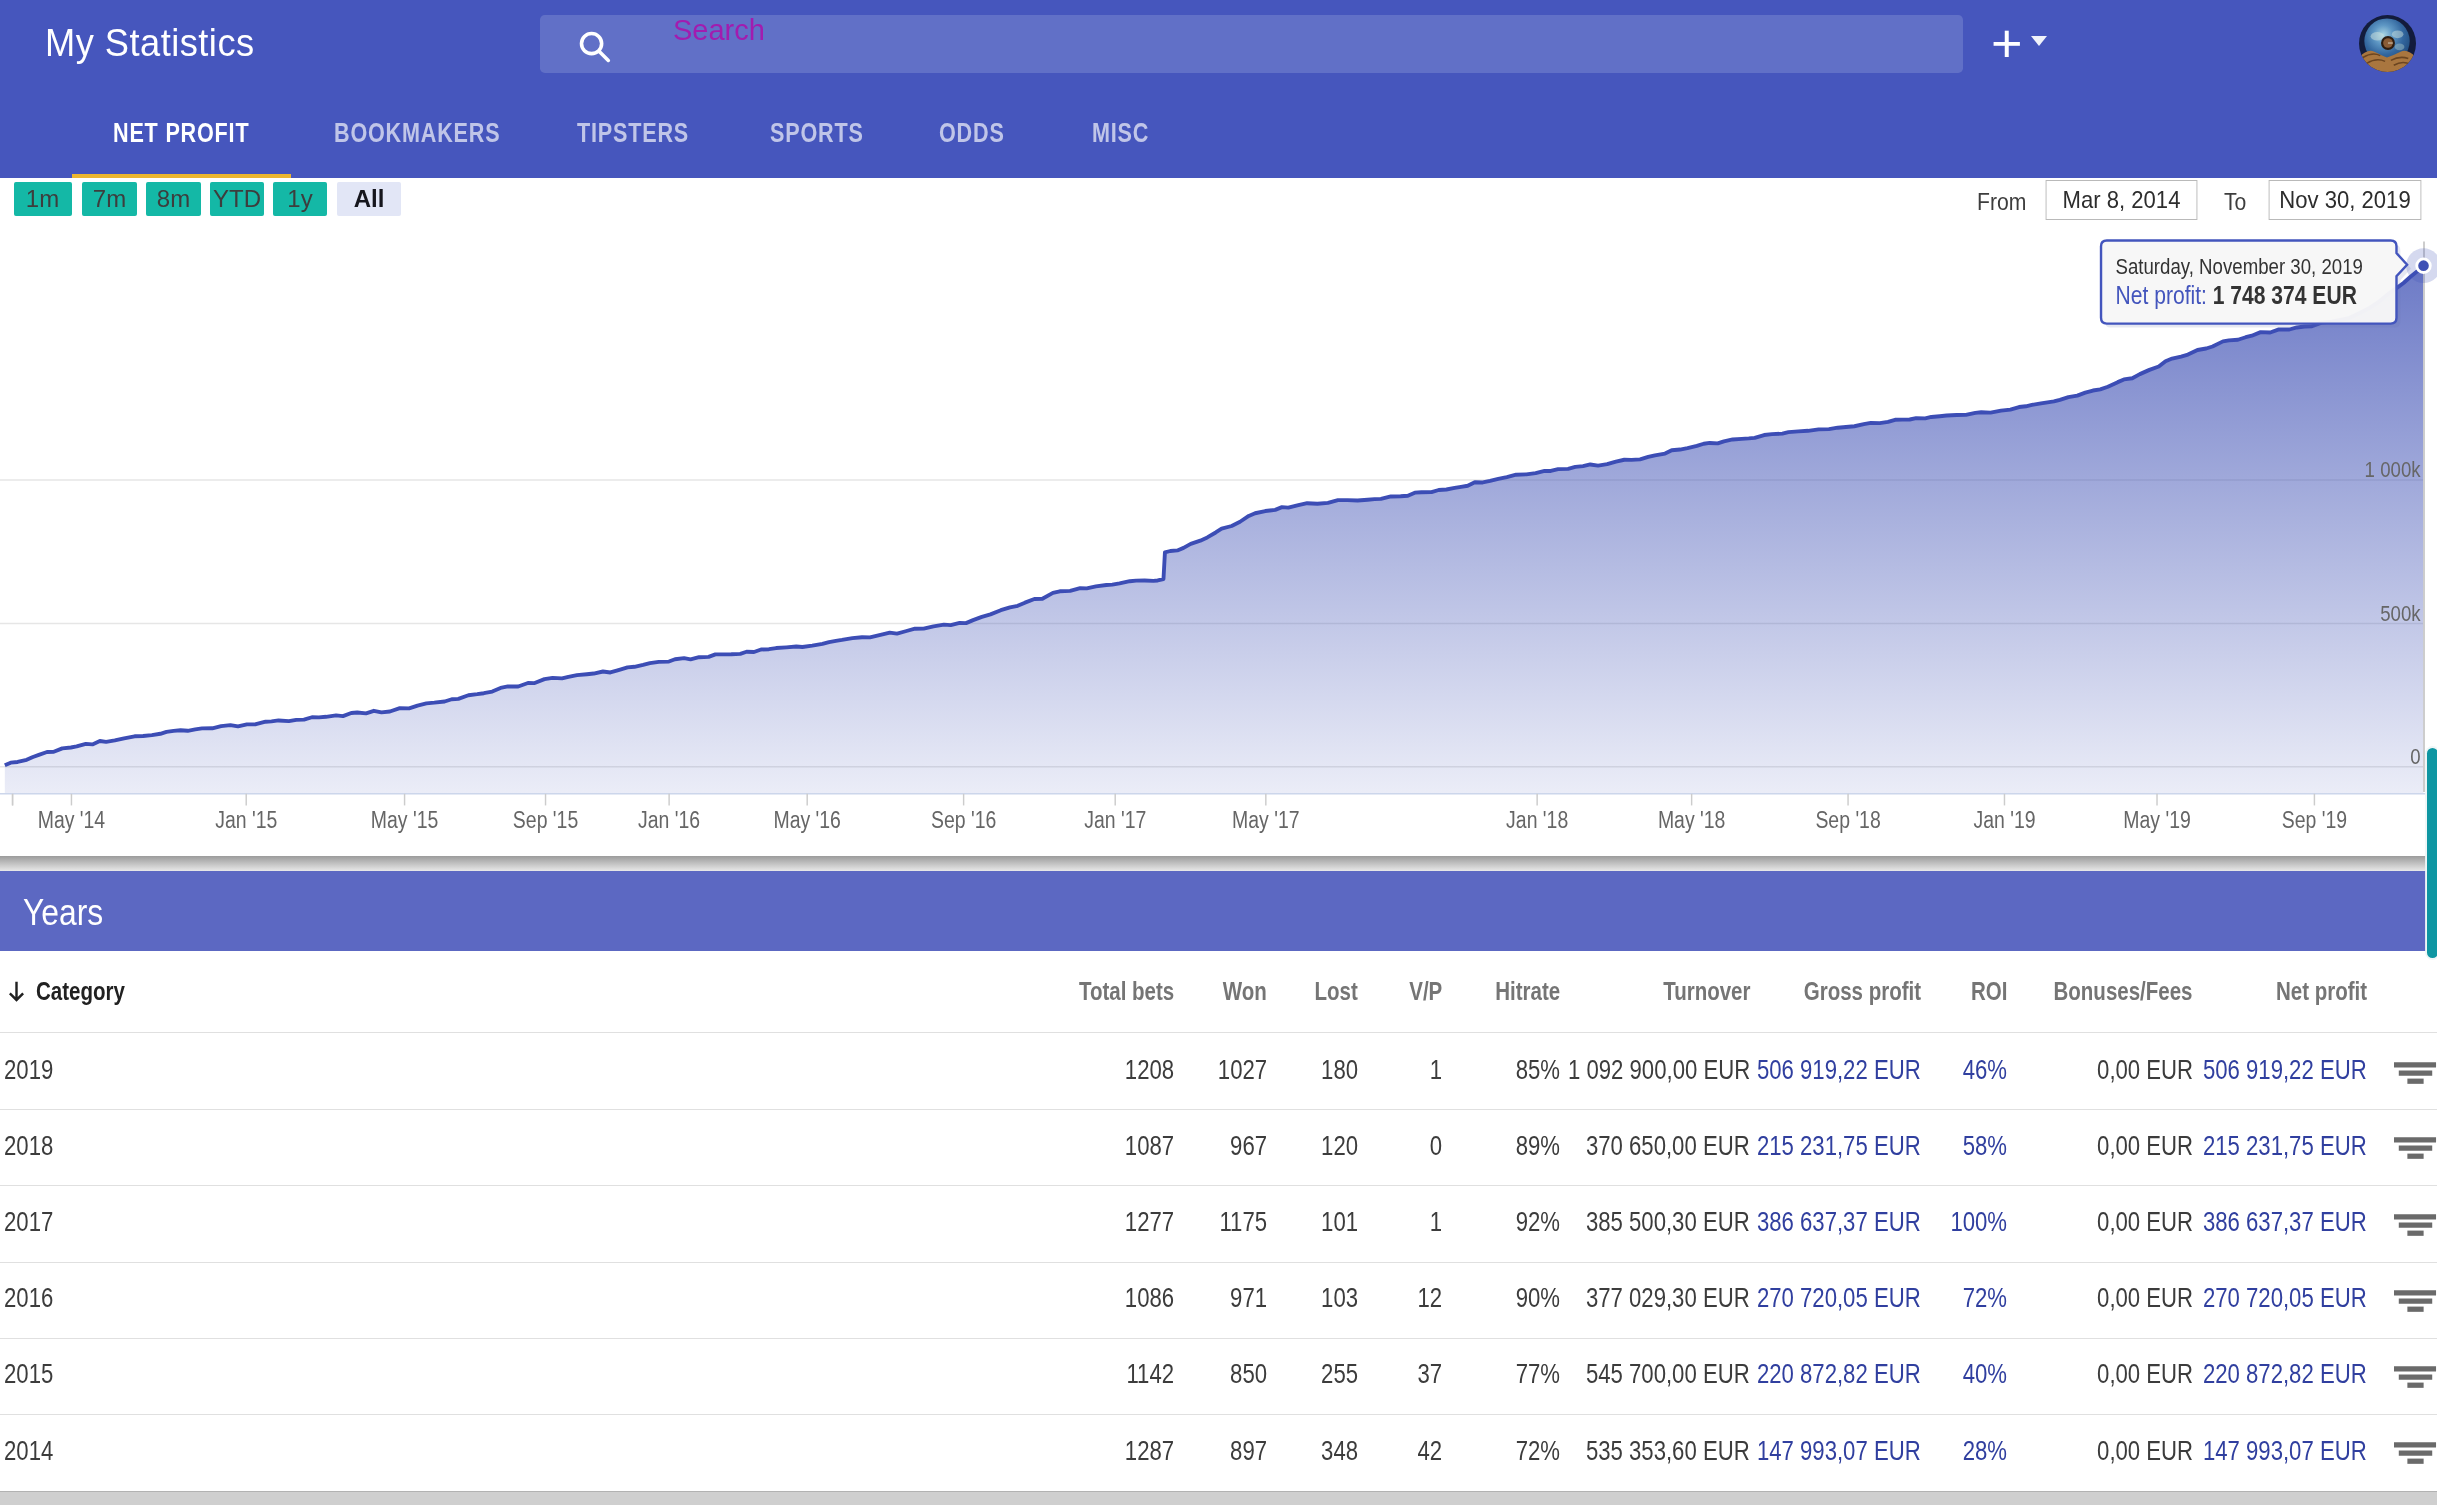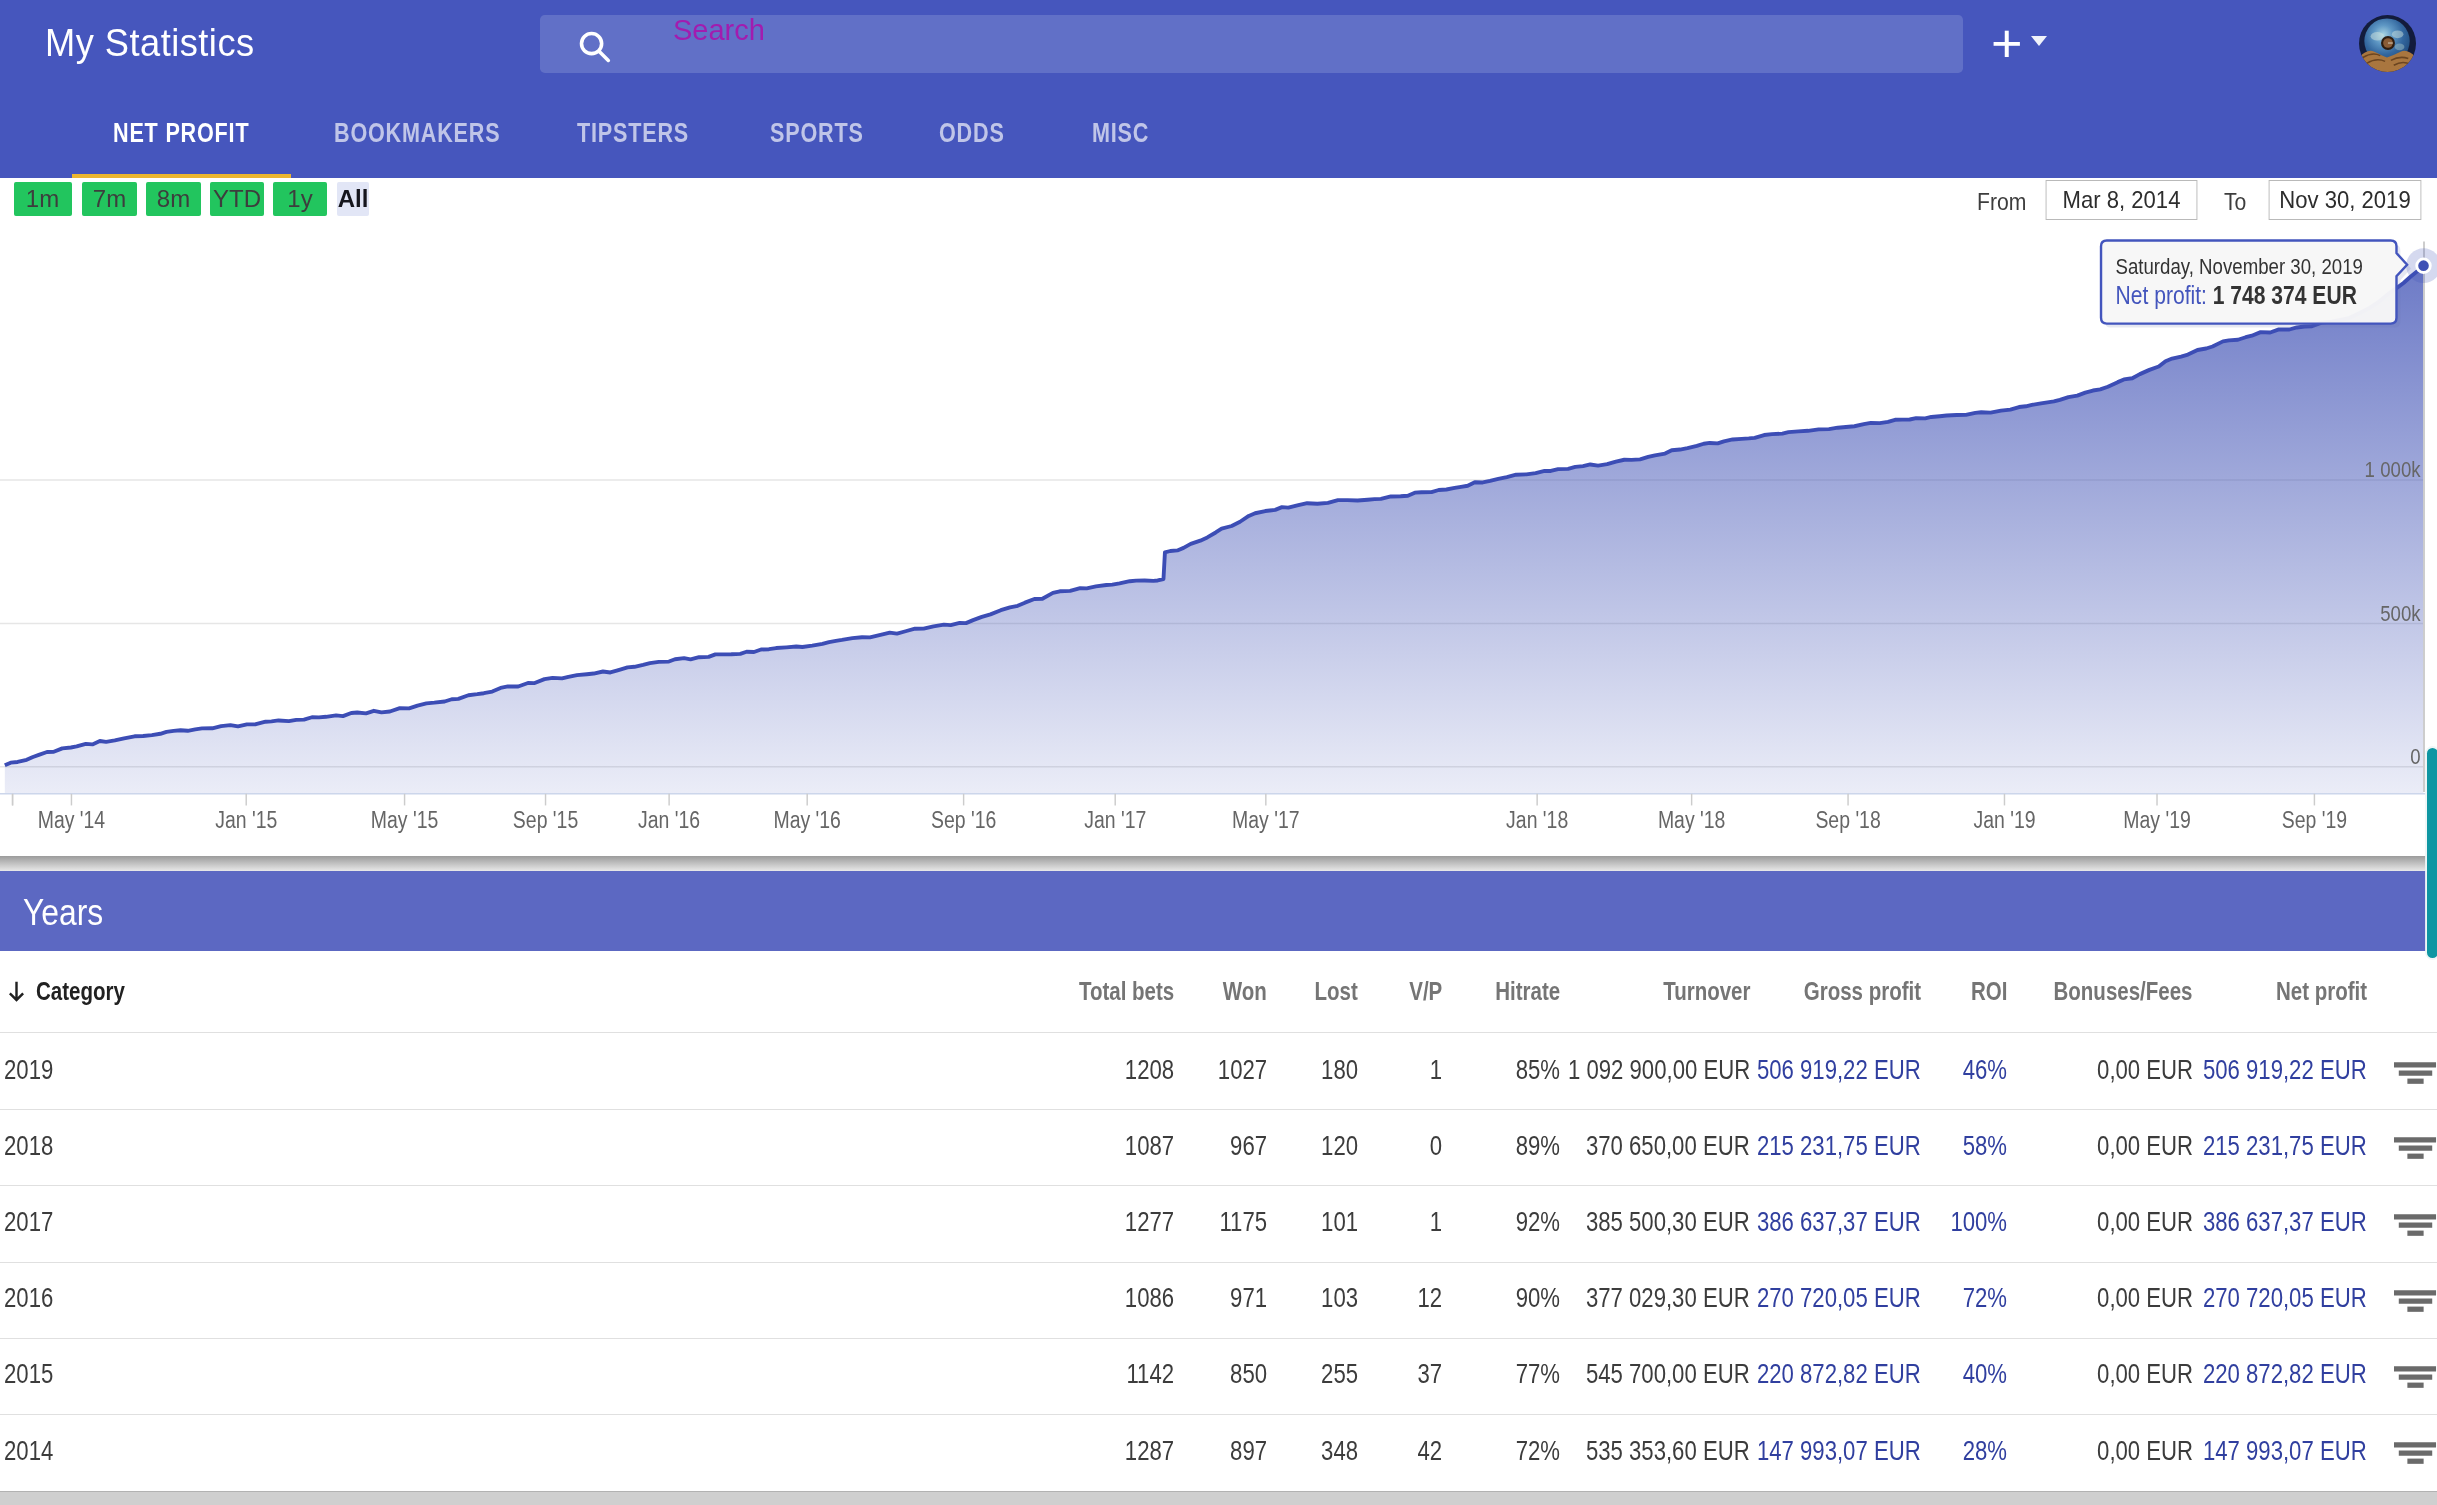--- a/index.html
+++ b/index.html
@@ -7,21 +7,21 @@
   .abs { position:absolute; }
   #header { position:absolute; left:0; top:0; width:2438px; height:178px; background:#4656bd; }
   #title { position:absolute; left:45px; top:21px; color:#fff; font-size:39px; font-weight:400; letter-spacing:0.5px; transform:scaleX(0.93); transform-origin:0 0;}
   #searchbox { position:absolute; left:540px; top:14.5px; width:1423px; height:58px; background:#6170c7; border-radius:4.8px; }
   #searchph { position:absolute; left:673px; top:14px; color:#a21caf; font-size:29px; }
   #plus { position:absolute; left:1991px; top:11.6px; color:#fff; font-size:54px; font-weight:300;}
   #caret { position:absolute; left:2031px; top:36px; width:0; height:0; border-left:8.7px solid transparent; border-right:8.7px solid transparent; border-top:10.6px solid #f0f2fa; }
   .tab { position:absolute; top:118px; color:rgba(255,255,255,0.66); font-size:27px; font-weight:700; letter-spacing:1px; transform:scaleX(0.8); transform-origin:0 0; }
   #tab-active { color:#fff; }
   #tabline { position:absolute; left:72px; top:174px; width:219px; height:3.9px; background:#ecb62f; }
-  .rbtn { position:absolute; top:182px; height:34px; background:#22c55e; color:#3d3d3d; font-size:24px; text-align:center; line-height:34px; border-radius:1.9px;}
+  .rbtn { position:absolute; top:182px; height:34px; background:#14b8a6; color:#3d3d3d; font-size:24px; text-align:center; line-height:34px; border-radius:1.9px;}
   .rbtn.sel { background:#e2e6f6; color:#16161d; font-weight:700; }
   .datelab { position:absolute; top:189px; color:#3d3d3d; font-size:23px; transform:scaleX(0.92); transform-origin:0 0; }
   .datebox { position:absolute; top:180px; height:40px; border:1px solid #b9b9b9; background:#fff; color:#2d2d2d; font-size:24px; text-align:center; line-height:38px; transform:scaleX(0.92); transform-origin:50% 50%; }
   .cell { position:absolute; white-space:nowrap; font-size:27px; color:#3c3c3c; transform:scaleX(0.82); transform-origin:100% 50%; }
   .cell.b { color:#303f9f; }
   .cell.l { transform-origin:0 50%; }
   .hcell { position:absolute; white-space:nowrap; font-size:25px; font-weight:700; color:#757575; transform:scaleX(0.82); transform-origin:100% 50%; }
 </style></head>
 <body>
 <div id="header"></div>
@@ -64,21 +64,21 @@
 <div class="tab" style="left:577px">TIPSTERS</div>
 <div class="tab" style="left:770px">SPORTS</div>
 <div class="tab" style="left:939px">ODDS</div>
 <div class="tab" style="left:1092px">MISC</div>
 <div id="tabline"></div>
 <div class="rbtn" style="left:13.5px;width:58px">1m</div>
 <div class="rbtn" style="left:82px;width:55px">7m</div>
 <div class="rbtn" style="left:146px;width:55px">8m</div>
 <div class="rbtn" style="left:210px;width:54px">YTD</div>
 <div class="rbtn" style="left:273px;width:54px">1y</div>
-<div class="rbtn sel" style="left:337px;width:32px">All</div>
+<div class="rbtn sel" style="left:337px;width:64px">All</div>
 <div class="datelab" style="left:1977px">From</div>
 <div class="datebox" style="left:2039px;width:165px">Mar 8, 2014</div>
 <div class="datelab" style="left:2224px">To</div>
 <div class="datebox" style="left:2262px;width:166px">Nov 30, 2019</div>
 
 <svg class="abs" style="left:0;top:0" width="2438" height="850" viewBox="0 0 2525 880">
   <defs>
     <linearGradient id="ag" x1="0" y1="245" x2="0" y2="826" gradientUnits="userSpaceOnUse">
       <stop offset="0" stop-color="#3f51b5" stop-opacity="0.8"></stop>
       <stop offset="1" stop-color="#3f51b5" stop-opacity="0.1"></stop>

